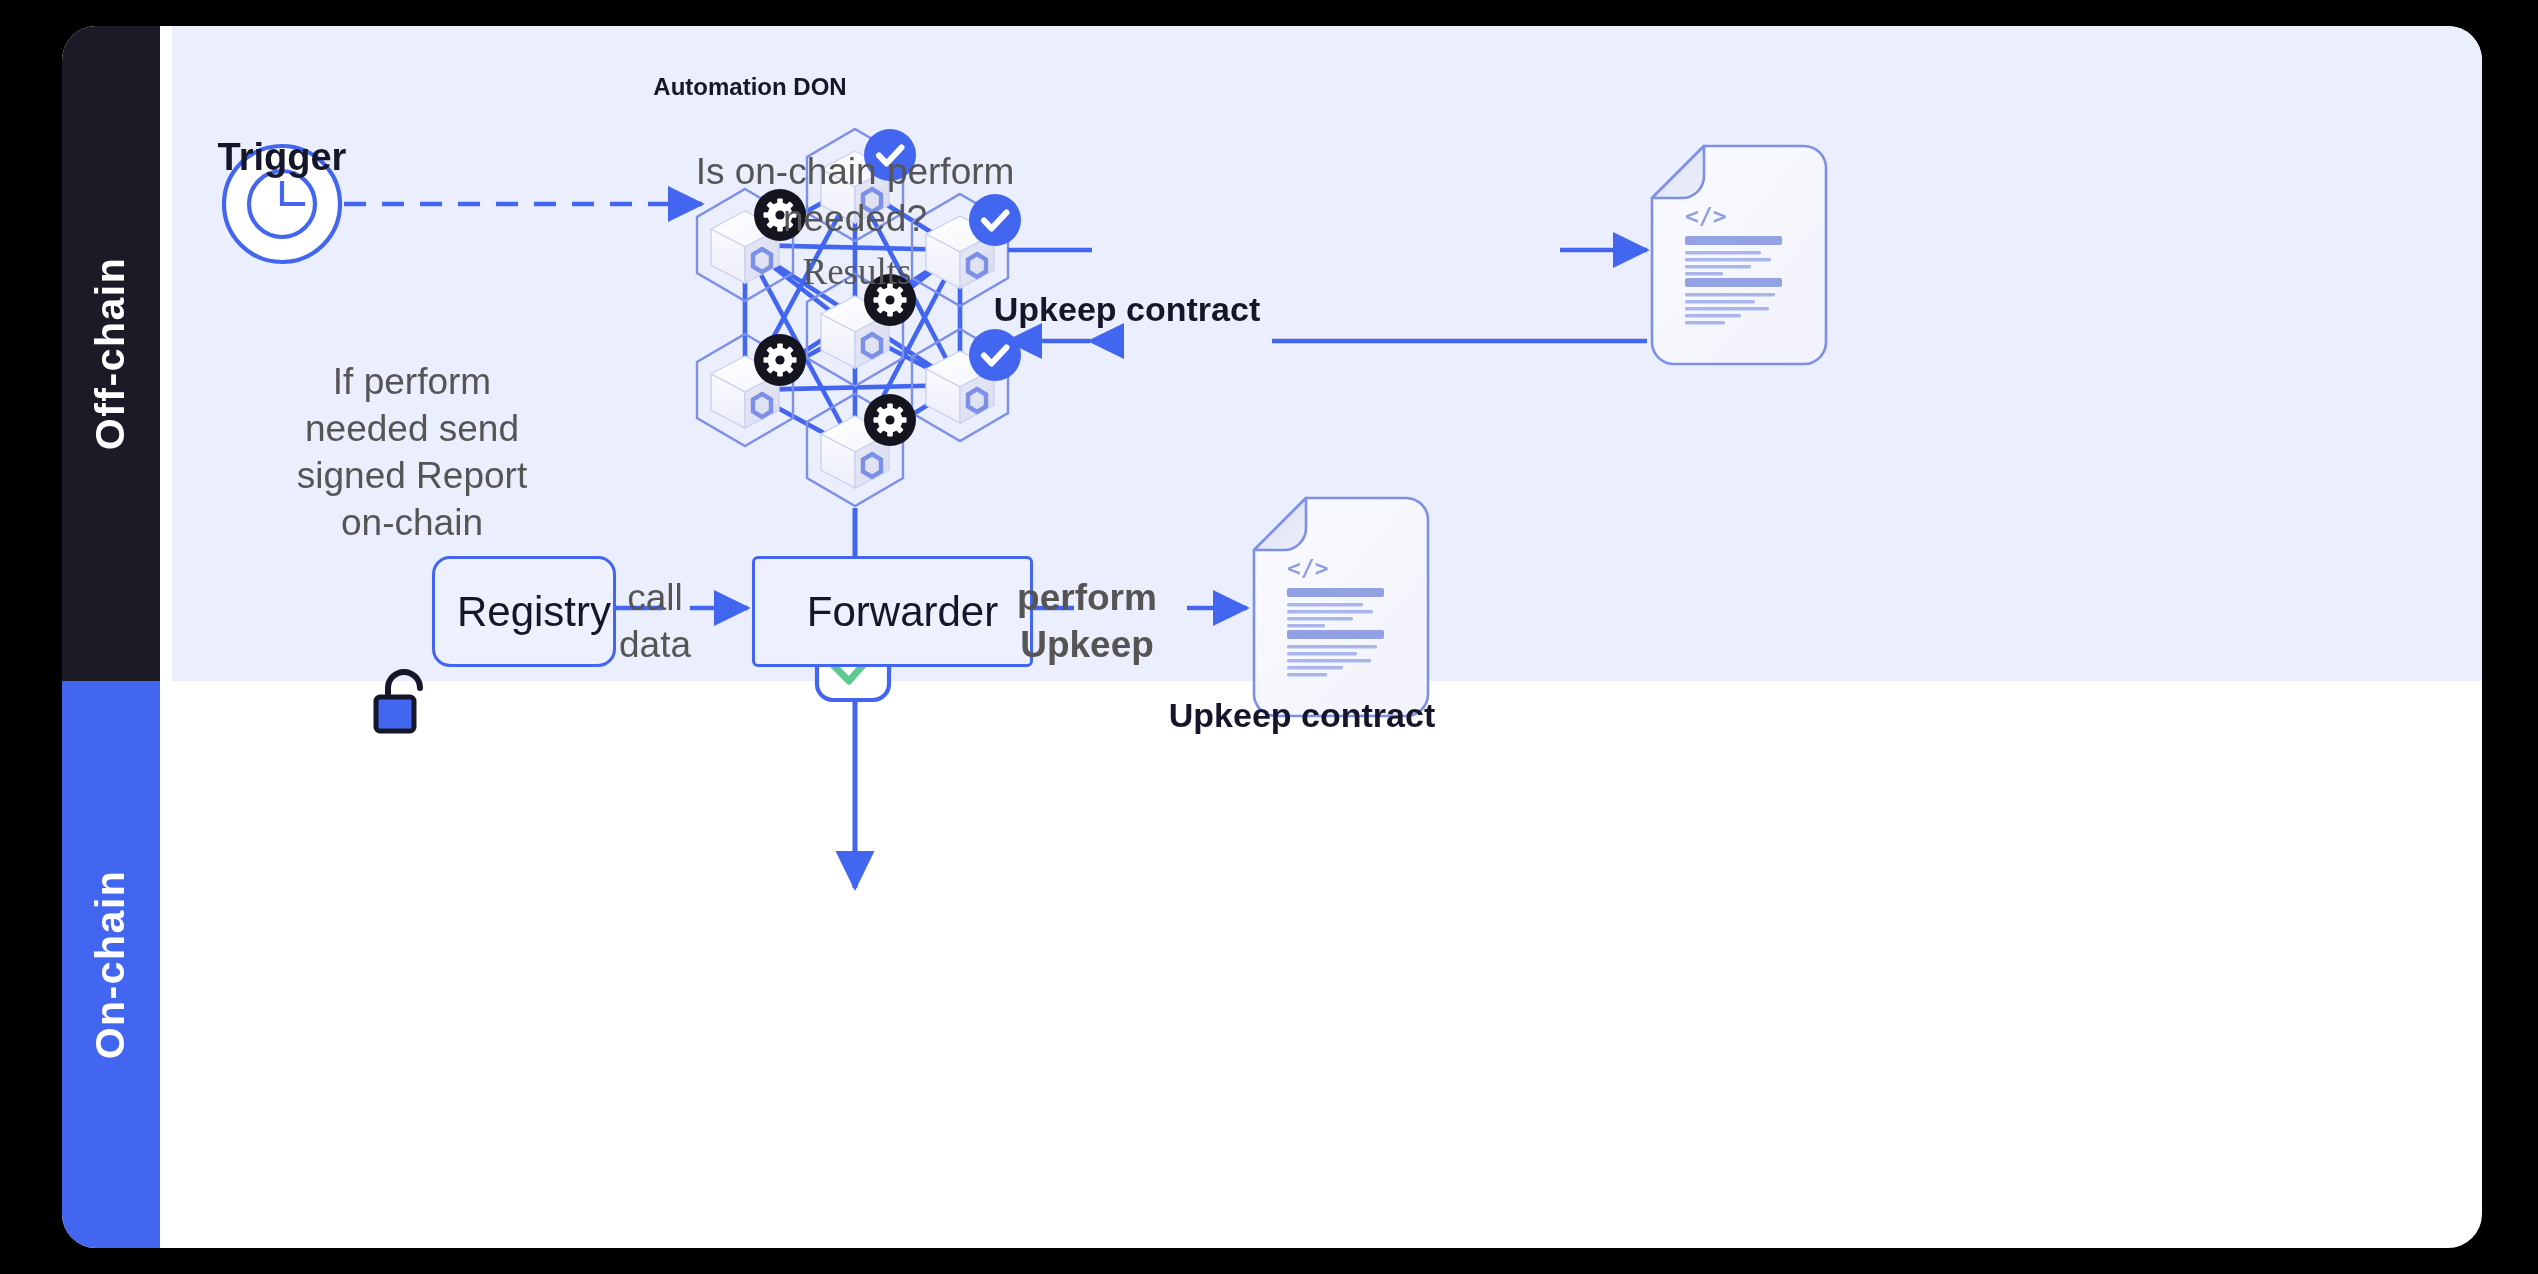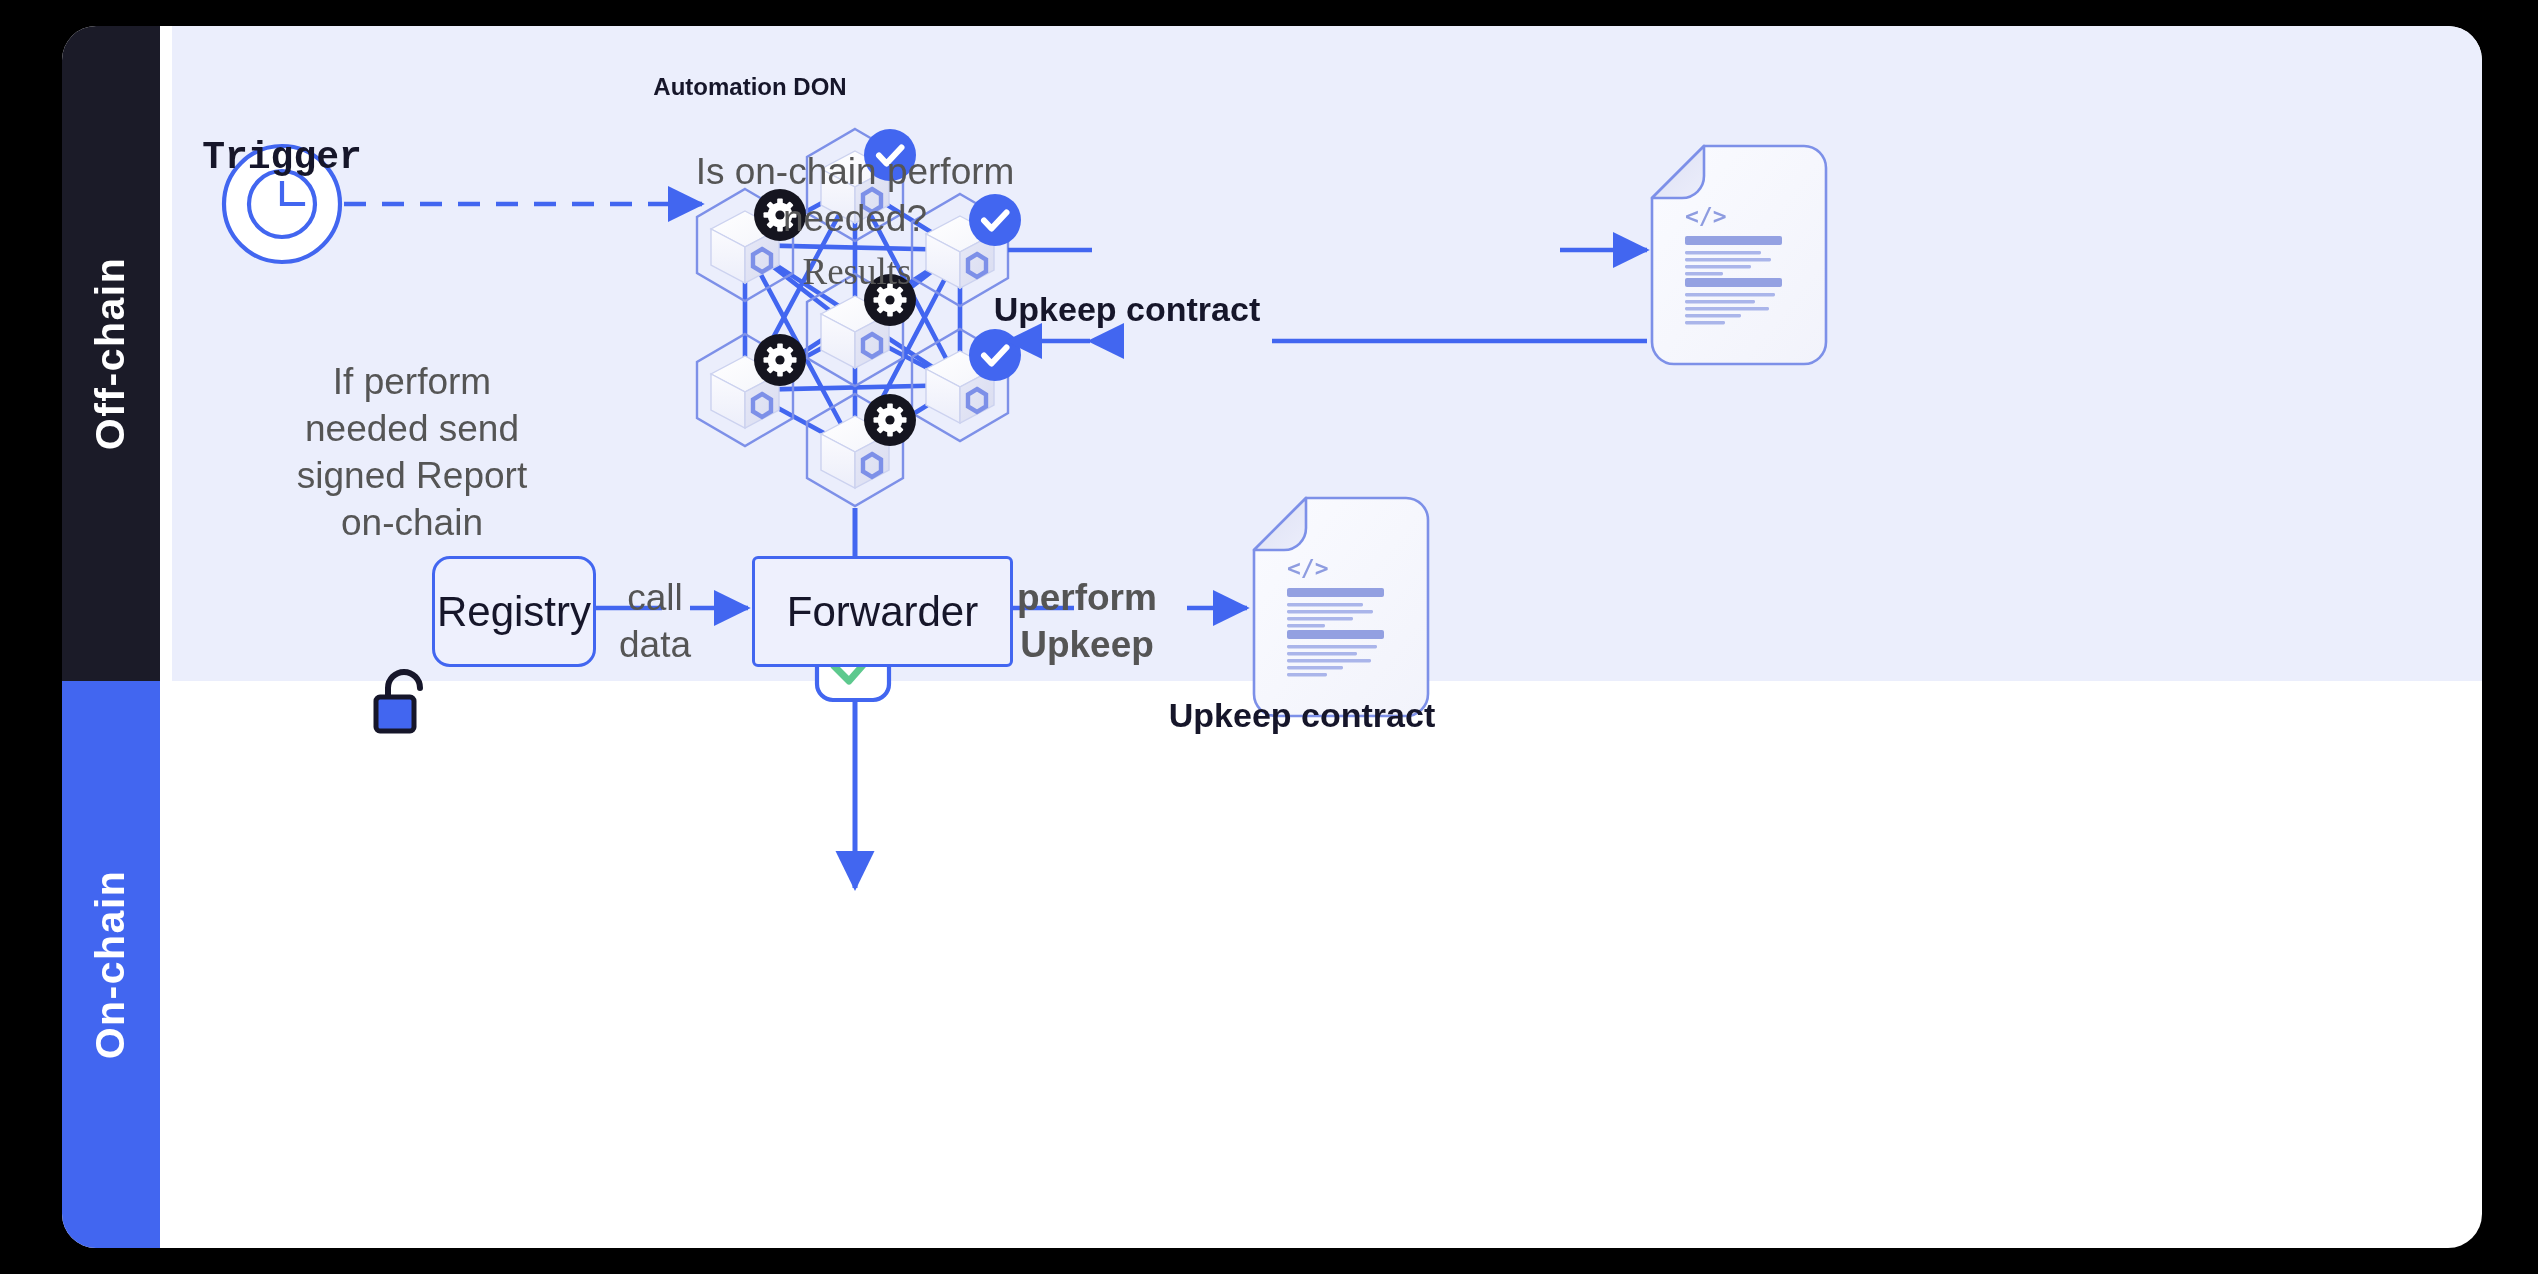--- a/index.html
+++ b/index.html
@@ -39,38 +39,38 @@
   .svg-layer{position:absolute;left:0;top:0;width:2420px;height:1222px;
     pointer-events:none;}
 
   
   .lbl{position:absolute;color:#555555;font-size:37px;line-height:47px;
     text-align:center;white-space:pre-line;}
 
   .title-don{position:absolute;left:478px;top:47px;width:420px;
     text-align:center;font-size:24px;font-weight:bold;color:#16162a;}
   .title-trigger{position:absolute;left:90px;top:110px;width:260px;
-    text-align:center;font-size:38px;font-weight:bold;color:#16162a;font-family:Liberation Mono, monospace;}
+    text-align:center;font-size:38px;font-weight:bold;color:#16162a;}
 
   .lbl-question{left:578px;top:122px;width:430px;}
   .lbl-results{left:620px;top:222px;width:350px;font-family:Liberation Serif, serif;}
   .lbl-signed{left:190px;top:332px;width:320px;}
   .lbl-calldata{left:518px;top:548px;width:150px;}
   .lbl-perform{left:930px;top:548px;width:190px;font-weight:bold;}
   .lbl-verify{left:380px;top:655px;width:240px;}
 
   .cap-contract-1{position:absolute;left:865px;top:264px;width:400px;
     text-align:center;font-size:34px;font-weight:bold;color:#16162a;}
   .cap-contract-2{position:absolute;left:1040px;top:670px;width:400px;
     text-align:center;font-size:34px;font-weight:bold;color:#16162a;}
 
   
   .procbox{position:absolute;background:#eef0fd;border:3px solid #4266f0;
     border-radius:18px;display:flex;align-items:center;justify-content:center;
-    color:#16162a;font-size:42px;}
+    color:#16162a;font-size:42px;padding-left:20px;}
   .box-registry{left:370px;top:530px;width:158px;height:105px;}
   .box-forwarder{left:690px;top:530px;width:255px;height:105px;border-radius:6px;}
 </style>
 </head>
 <body>
 
 <div class="stage">
   <div class="card">
 
     <div class="offchain-panel"></div>

